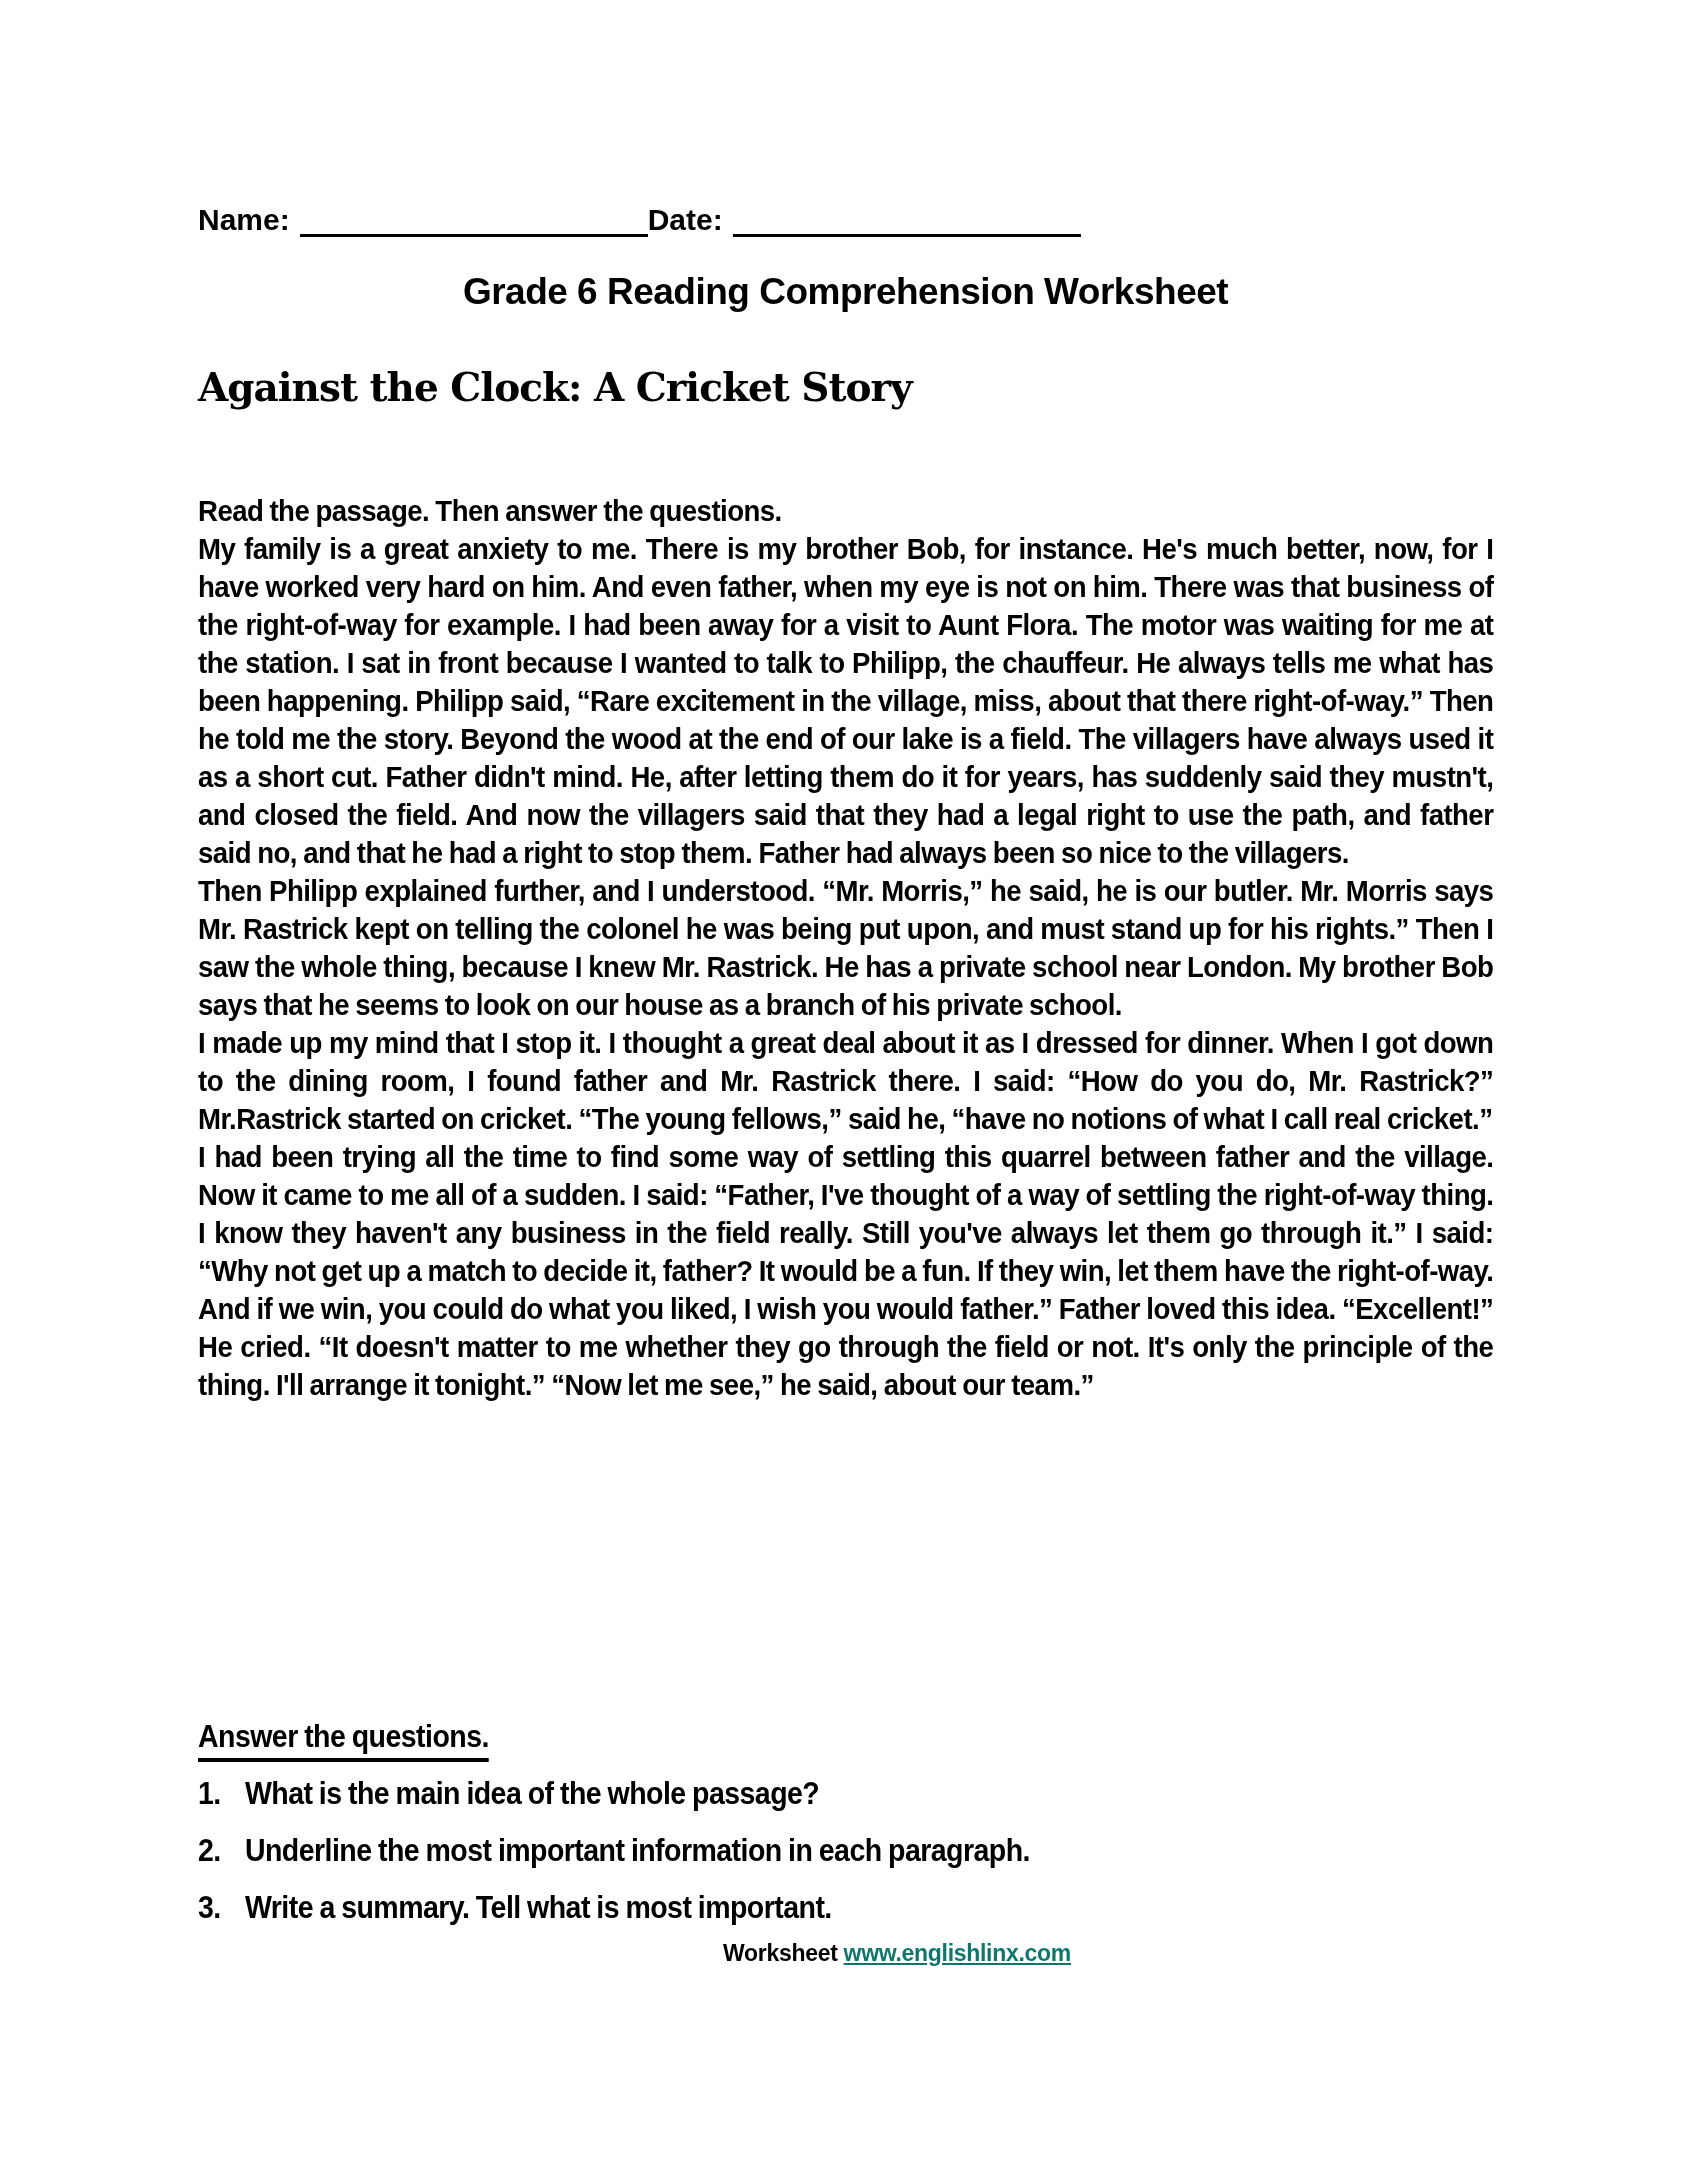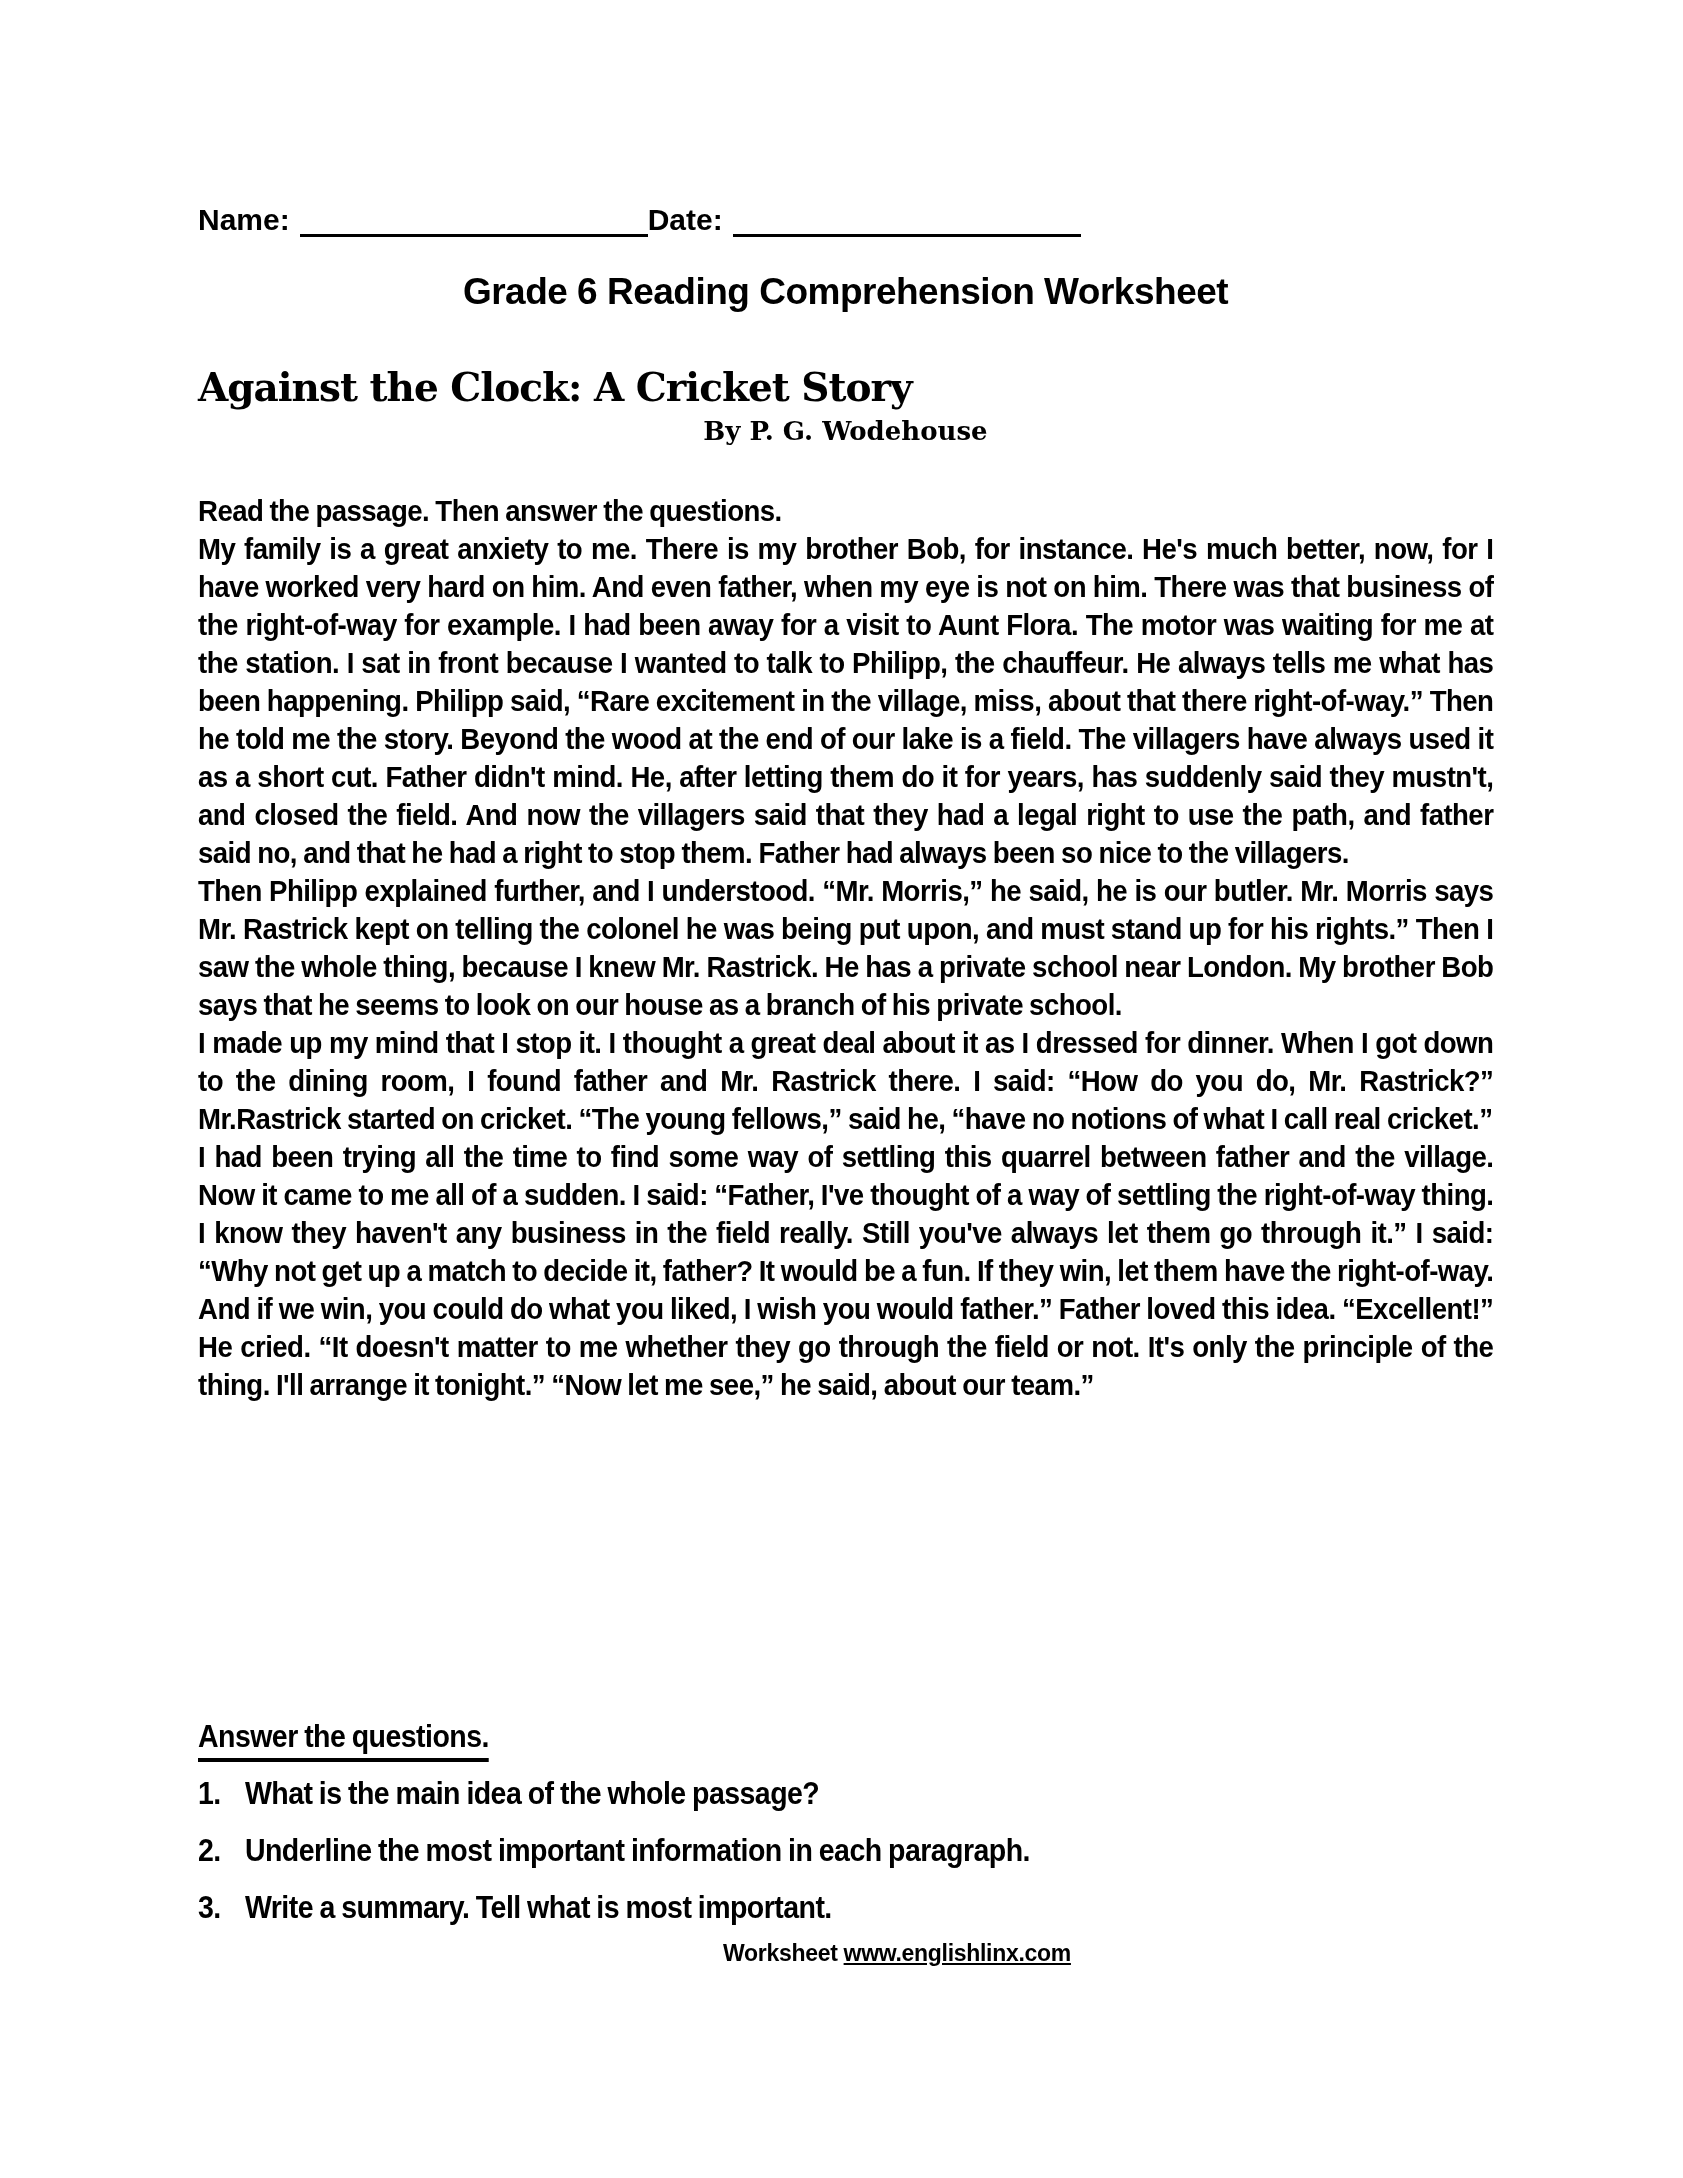--- a/index.html
+++ b/index.html
@@ -142,21 +142,20 @@
     <div class="field">
       <span class="field-label">Date:</span>
       <span class="blank-line date-blank"></span>
     </div>
   </div>
 
   <div class="worksheet-title">Grade 6 Reading Comprehension Worksheet</div>
 
   <div class="story-title">Against the Clock: A Cricket Story</div>
 
-  <div class="byline">By P. G. Wodehouse</div>
 
   <div class="passage-block condensed">
     <div class="passage-instructions">Read the passage. Then answer the questions.</div>
     <div class="passage-para">My family is a great anxiety to me. There is my brother Bob, for instance. He's much better, now, for I have worked very hard on him. And even father, when my eye is not on him. There was that business of the right-of-way for example.  I had been away for a visit to Aunt Flora. The motor was waiting for me at the station. I sat in front because I wanted to talk to Philipp, the chauffeur. He always tells me what has been happening. Philipp said, “Rare excitement in the village, miss, about that there right-of-way.” Then he told me the story. Beyond the wood at the end of our lake is a field. The villagers have always used it as a short cut. Father didn't mind. He, after letting them do it for years, has suddenly said they mustn't, and closed the field. And now the villagers said that they had a legal right to use the path, and father said no, and that he had a right to stop them. Father had always been so nice to the villagers.</div>
     <div class="passage-para">Then Philipp explained further, and I understood. “Mr. Morris,” he said, he is our butler. Mr. Morris says Mr. Rastrick kept on telling the colonel he was being put upon, and must stand up for his rights.” Then I saw the whole thing, because I knew Mr. Rastrick. He has a private school near London. My brother Bob says that he seems to look on our house as a branch of his private school.</div>
     <div class="passage-para">I made up my mind that I stop it. I thought a great deal about it as I dressed for dinner. When I got down to the dining room, I found father and Mr. Rastrick there. I said: “How do you do, Mr. Rastrick?” Mr.Rastrick started on cricket. “The young fellows,” said he, “have no notions of what I call real cricket.”</div>
     <div class="passage-para">I had been trying all the time to find some way of settling this quarrel between father and the village. Now it came to me all of a sudden. I said: “Father, I've thought of a way of settling the right-of-way thing. I know they haven't any business in the field really. Still you've always let them go through it.” I said: “Why not get up a match to decide it, father? It would be a fun. If they win, let them have the right-of-way. And if we win, you could do what you liked, I wish you would father.” Father loved this idea. “Excellent!” He cried.  “It doesn't matter to me whether they go through the field or not. It's only the principle of the thing. I'll arrange it tonight.” “Now let me see,” he said, about our team.”</div>
   </div>
 
   <div class="answer-heading-block condensed">
@@ -173,17 +172,17 @@
       <span class="question-text">Underline the most important information in each paragraph.</span>
     </div>
     <div class="question-item">
       <span class="question-number">3.</span>
       <span class="question-text">Write a summary. Tell what is most important.</span>
     </div>
   </div>
 
   <div class="footer">
     <span>Worksheet</span>
-    <a href="#" style="color: #000000;">www.englishlinx.com</a>
+    <a href="#" style="color: #0f766e;">www.englishlinx.com</a>
   </div>
 
 </div>
 
 
 </body></html>

